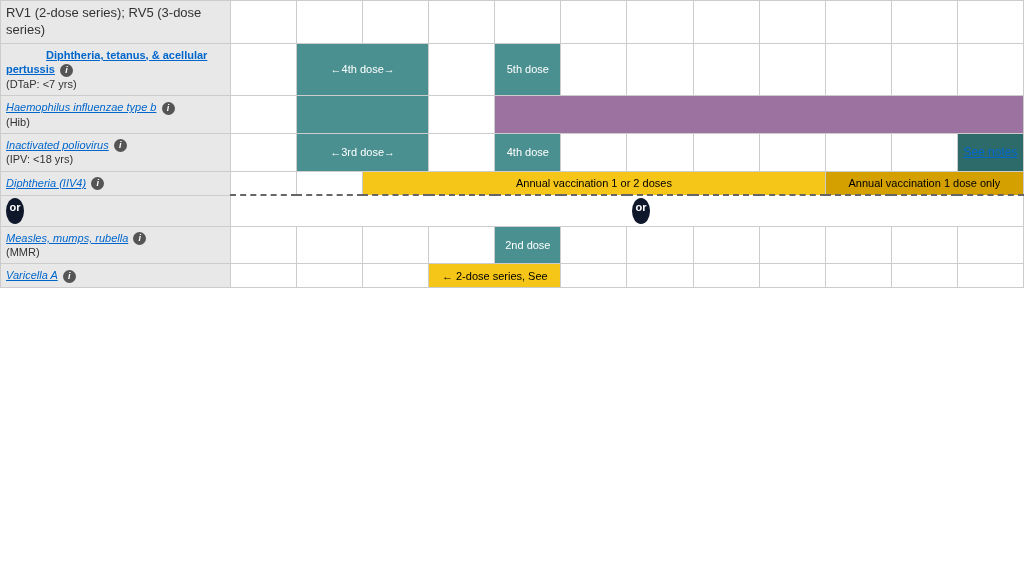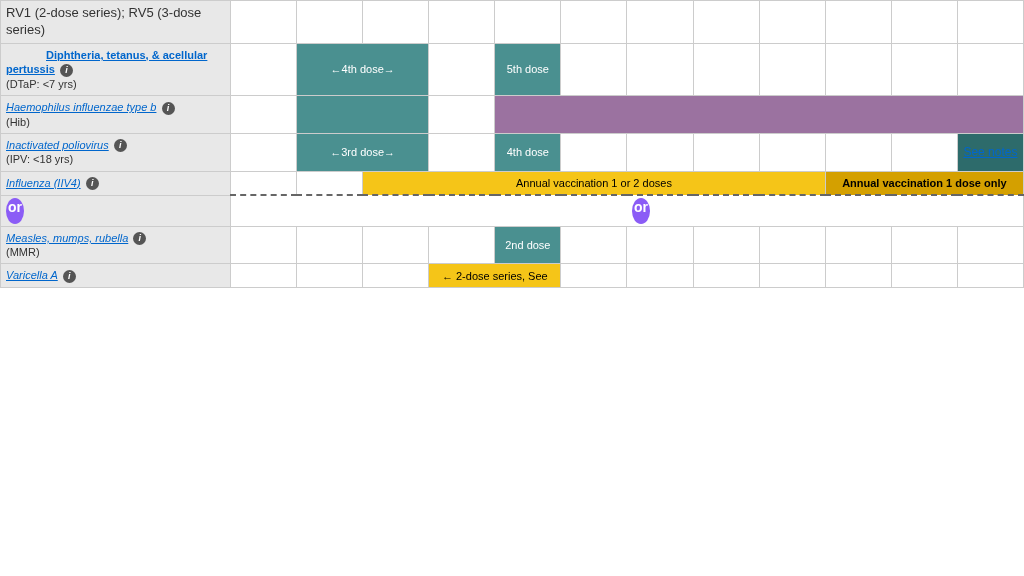--- a/index.html
+++ b/index.html
@@ -63,30 +63,30 @@
       font-style: italic;
       font-weight: bold;
       margin-left: 2px;
       vertical-align: middle;
     }
     .teal { background-color: #4a9090; color: #fff; text-align: center; margin-left: 20px; }
     .teal-dark { background-color: #2d6b6b; color: #fff; text-align: center; }
     .purple { background-color: #9b72a0; color: #fff; text-align: center; }
     .gray-cell { background-color: #b0b0b0; color: #fff; text-align: center; }
     .yellow { background-color: #f5c518; color: #000; text-align: center; }
-    .yellow-dark { background-color: #d4a000; color: #000; text-align: center; font-weight: bold; }
+    .yellow-dark { background-color: #d4a000; color: #000; text-align: center; }
     .empty-cell { background: #fff; }
     .or-badge {
       display: inline-block;
-      background: #8b5cf6;
+      background: #0f172a;
       color: #fff;
       border-radius: 50%;
       width: 18px;
       height: 26px;
-      font-size: 14px;
+      font-size: 11px;
       text-align: center;
       line-height: 18px;
       font-weight: bold;
     }
     .see-notes {
       color: #0066cc;
       text-decoration: underline;
       font-size: 12px;
       margin-top: 32px;
     }
@@ -185,21 +185,21 @@
         <td class="empty-cell"></td>
         <td class="teal-dark">
           <span class="see-notes">See notes</span>
         </td>
       </tr>
 
 
       <tr>
         <td class="vaccine-cell col-vaccine">
           <div>
-            <span class="vaccine-name">Influenza (IIV4)</span>
+            <span class="vaccine-name">Diphtheria (IIV4)</span>
             <span class="info-icon">i</span>
           </div>
         </td>
         <td class="empty-cell"></td>
         <td class="empty-cell"></td>
         <td class="yellow" colspan="7">
           <span>Annual vaccination 1 or 2 doses</span>
         </td>
         <td class="yellow-dark" colspan="3">
           <span>Annual vaccination 1 dose only</span>

